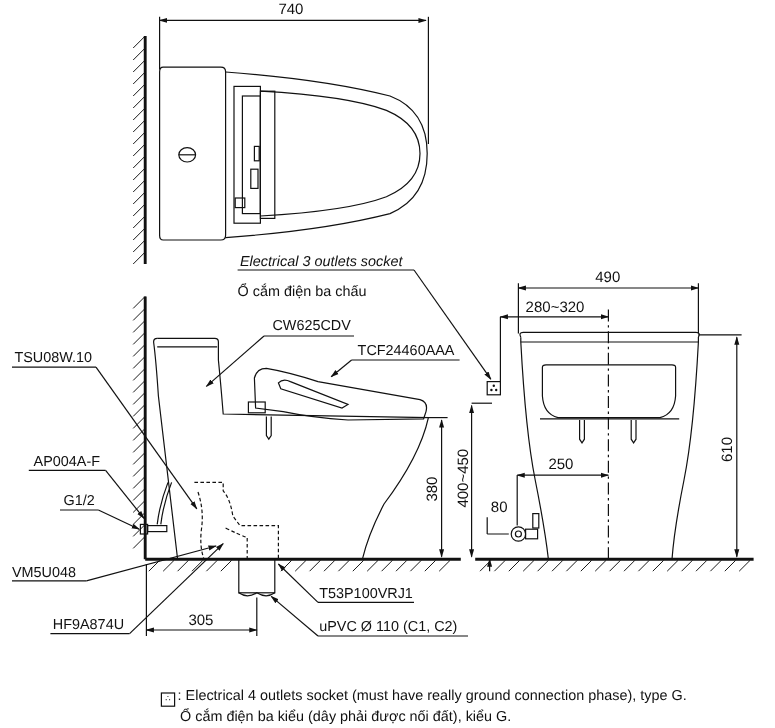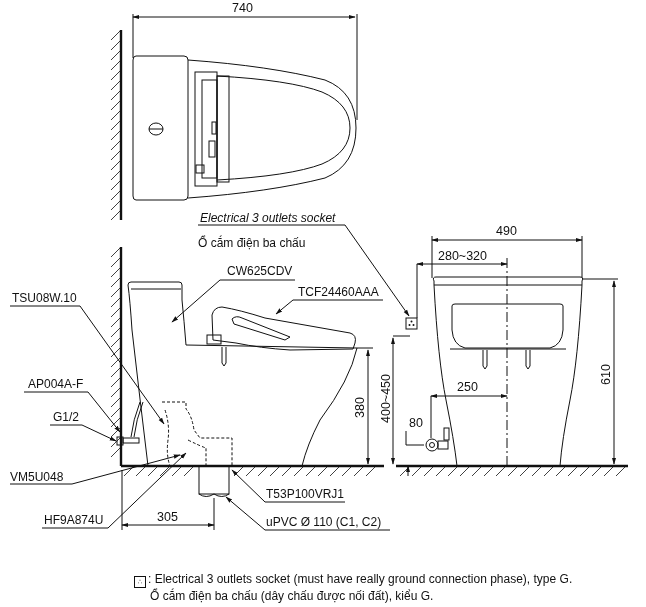--- a/index.html
+++ b/index.html
@@ -262,16 +262,16 @@
 
     <line class="ln" x1="406" y1="431" x2="406" y2="445"></line>
     <line class="ln" x1="406" y1="445" x2="424" y2="445"></line>
     <line class="ln" x1="408" y1="466" x2="408" y2="476" marker-start="url(#arr)"></line>
     <text class="dim" x="409" y="427">80</text>
   </g>
 </svg>
 
 <div class="notes">
   <div>
-    <span class="sock">∴</span><span>: Electrical 3 outlets socket (must have really ground connection phase), type G.</span>
+    <span class="sock">∴</span><span>: Electrical 4 outlets socket (must have really ground connection phase), type G.</span>
   </div>
-  <div class="row2">Ổ cắm điện ba chấu (dây chấu được nối đất), kiểu G.</div>
+  <div class="row2">Ổ cắm điện ba kiểu (dây phải được nối đất), kiểu G.</div>
 </div>
 
 </body></html>

